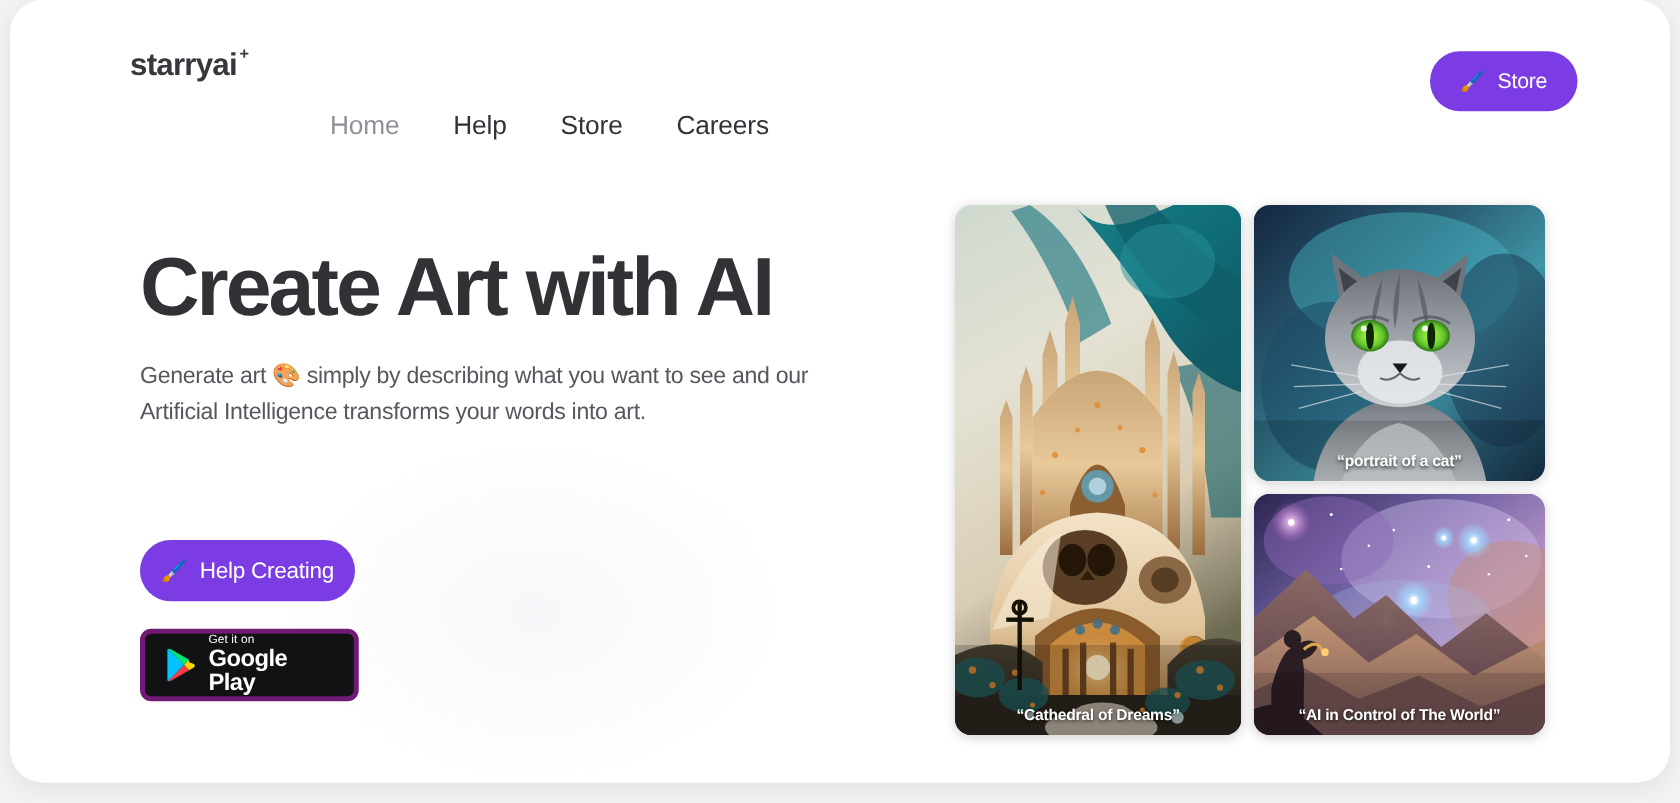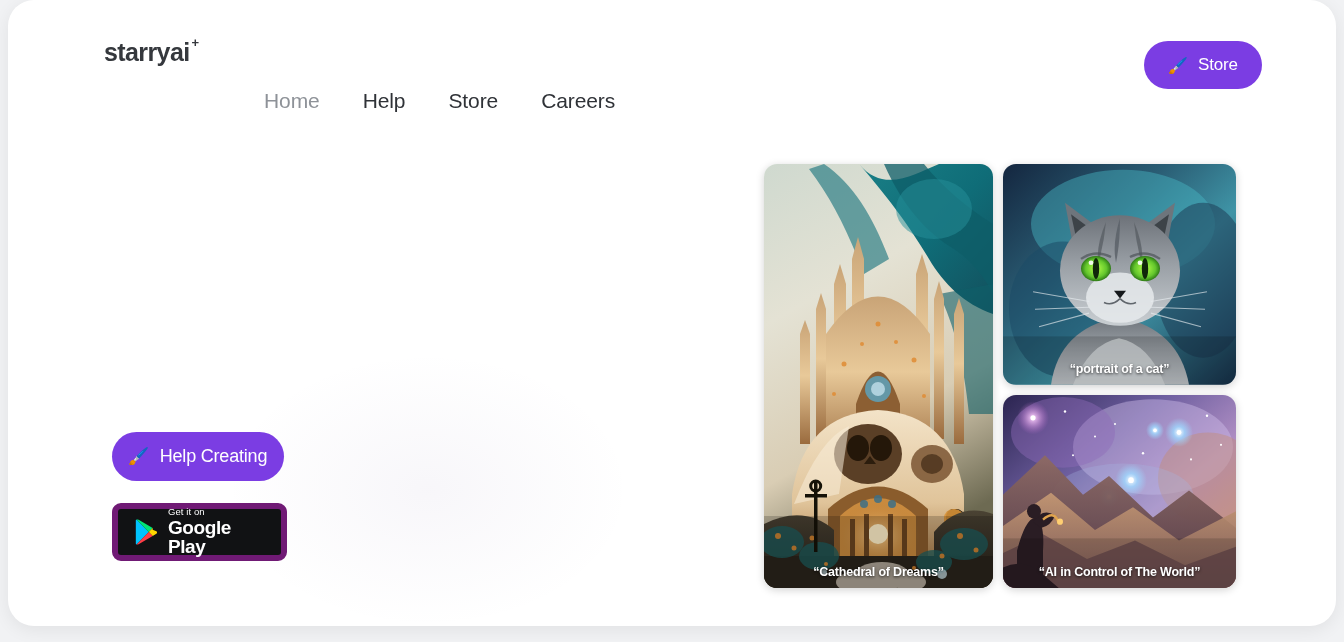--- a/index.html
+++ b/index.html
@@ -149,21 +149,21 @@
   .badge {
     height: 58px;
     background: #111214;
     border-radius: 9px;
     display: flex;
     align-items: center;
     gap: 10px;
     padding: 0 16px;
     cursor: pointer;
     color: #ffffff;
-    border: 6px solid #701a75;
+    border: 4px solid #701a75;
   }
   .badge-appstore { width: 173px; }
   .badge-gplay { width: 175px; }
   .badge .txt { line-height: 1.05; }
   .badge .small {
     font-size: 9.5px;
     letter-spacing: .1px;
     display: block;
     margin-bottom: 1px;
   }
@@ -232,20 +232,24 @@
       <a href="#">Store</a>
       <a href="#">Careers</a>
     </nav>
 
     <button class="btn-purple btn-create">
       <span class="emoji">🖌️</span>
       <span>Store</span>
     </button>
   </div>
 
+  <div class="hero">
+    <h1>Create Art with AI</h1>
+    <p>Generate art 🎨 simply by describing what you want to see and our Artificial Intelligence transforms your words into art.</p>
+  </div>
 
   <button class="btn-purple btn-start">
     <span class="emoji">🖌️</span>
     <span>Help Creating</span>
   </button>
 
   <div class="stores">
 
 
     <div class="badge badge-gplay">

